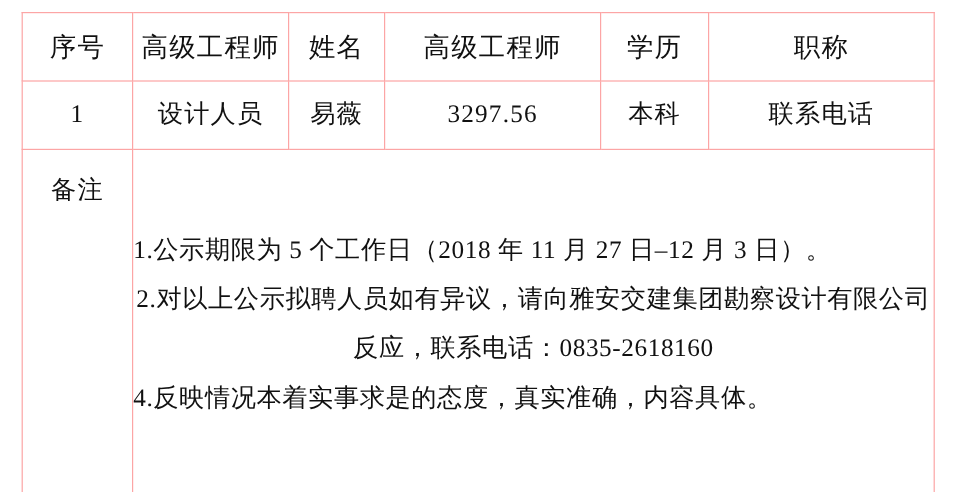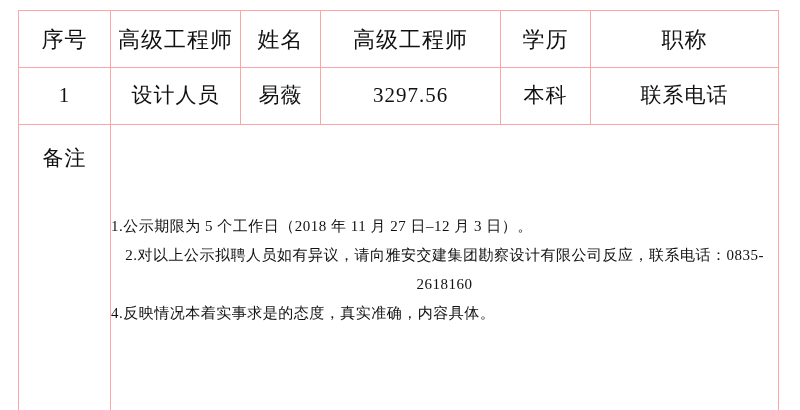--- a/index.html
+++ b/index.html
@@ -62,21 +62,21 @@
     text-align: left;
     vertical-align: top;
     padding: 14px 16px 10px 16px;
   }
   .remark-list {
     margin: 0;
     padding: 0;
     list-style: none;
   }
   .remark-list li {
-    font-size: 15px;
+    font-size: 21px;
     line-height: 1.95;
     letter-spacing: 0.5px;
     text-align: left;
     white-space: normal;
   }
   .remark-list li.wrap-line {
     line-height: 1.95;
     text-align: center;
   }
 </style>

